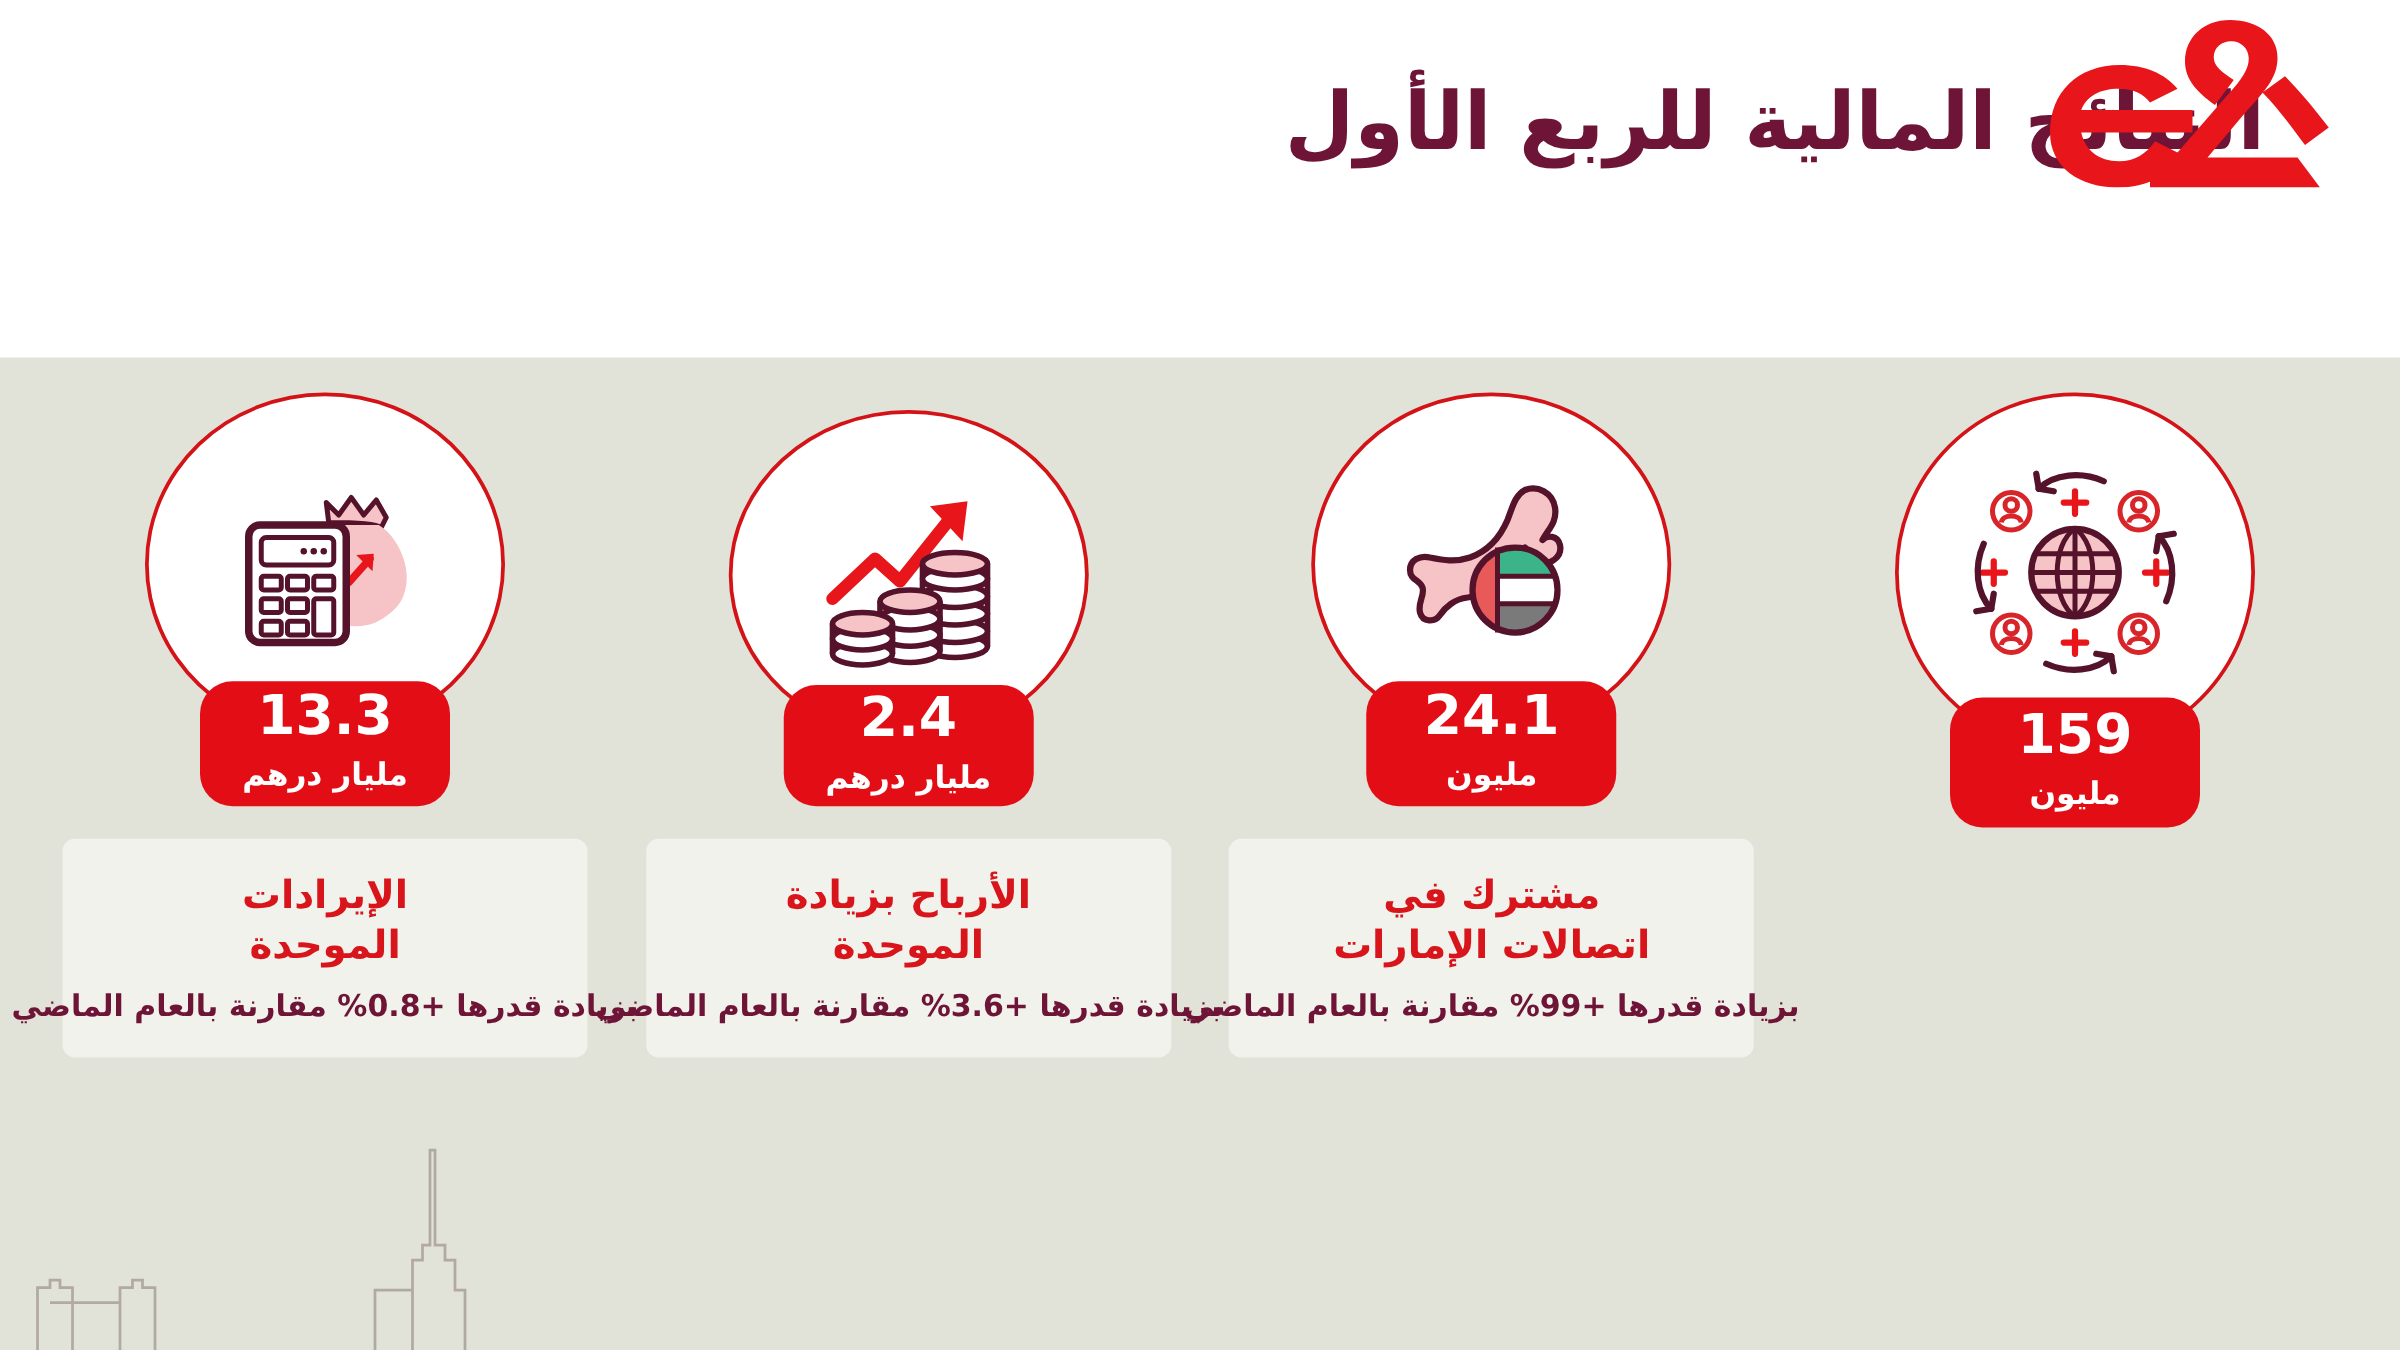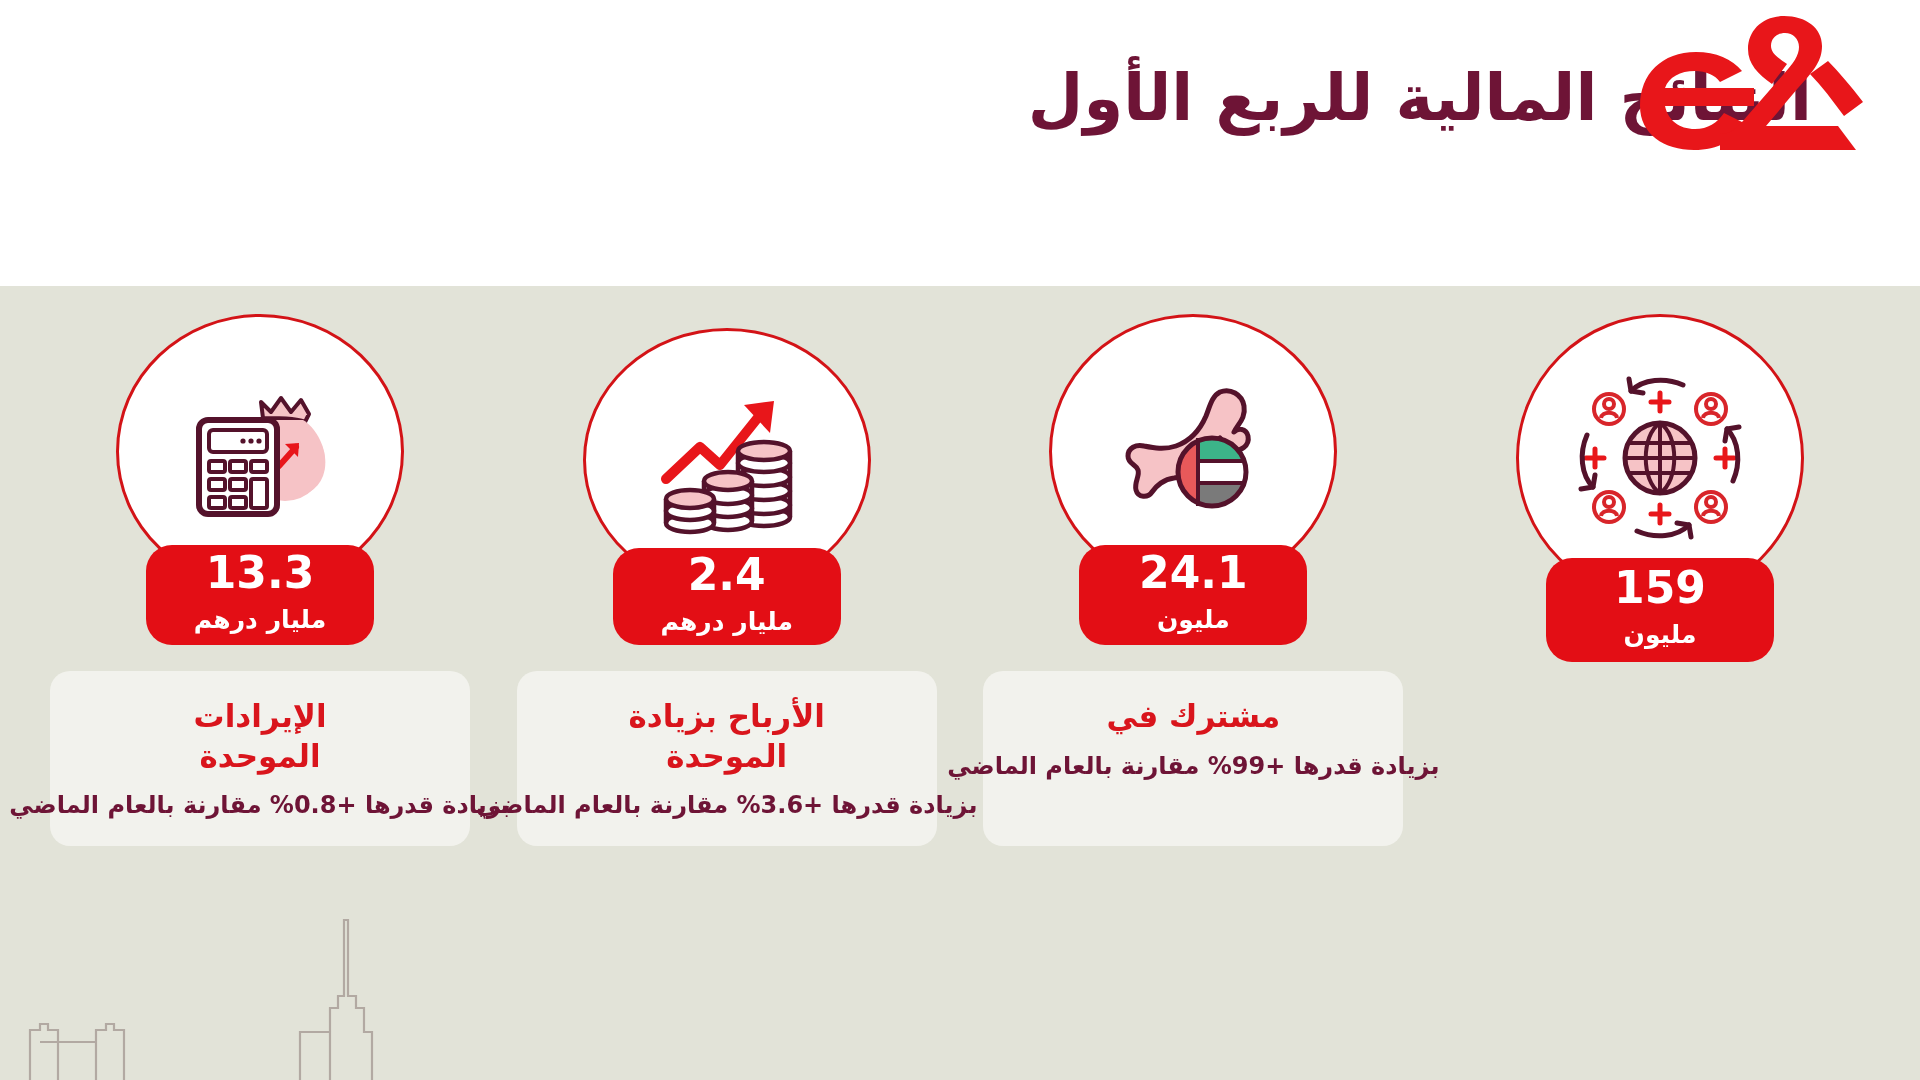--- a/index.html
+++ b/index.html
@@ -85,21 +85,21 @@
     display:flex;
     align-items:center;
     justify-content:center;
     z-index:1;
   }
   .circle .icon-slot { width:170px; height:170px; display:block; }
 
   .value-pill {
     position:relative;
     margin-top:-44px;
-    width:228px;
+    width:200px;
     min-height:92px;
     background:#E30E15;
     border-radius:26px;
     z-index:3;
     display:flex;
     flex-direction:column;
     align-items:center;
     justify-content:center;
     padding:8px 10px 12px;
   }
@@ -118,21 +118,21 @@
     line-height:1.2;
     margin-top:10px;
     direction:rtl;
   }
 
   .desc-card {
     margin-top:26px;
     width:420px;
     min-height:175px;
     background:#F2F2ED;
-    border-radius:20px;
+    border-radius:10px;
     padding:26px 18px 20px;
     display:flex;
     flex-direction:column;
     align-items:center;
     justify-content:flex-start;
     text-align:center;
     direction:rtl;
   }
   .desc-card .title {
     font-size:31px;
@@ -346,20 +346,21 @@
             </svg>
           </span>
         </div>
         <div class="value-pill">
           <div class="num">24.1</div>
           <div class="unit">مليون</div>
         </div>
         <div class="desc-card">
           <div class="title">
             <span>مشترك في</span><br>
+            <span>اتصالات الإمارات</span>
           </div>
           <div class="sub">بزيادة قدرها +99% مقارنة بالعام الماضي</div>
         </div>
       </div>
 
       <div class="kpi-col c4">
         <div class="circle">
           <span class="icon-slot">
             <svg viewBox="0 0 170 170" width="170" height="170" aria-hidden="true">
 

